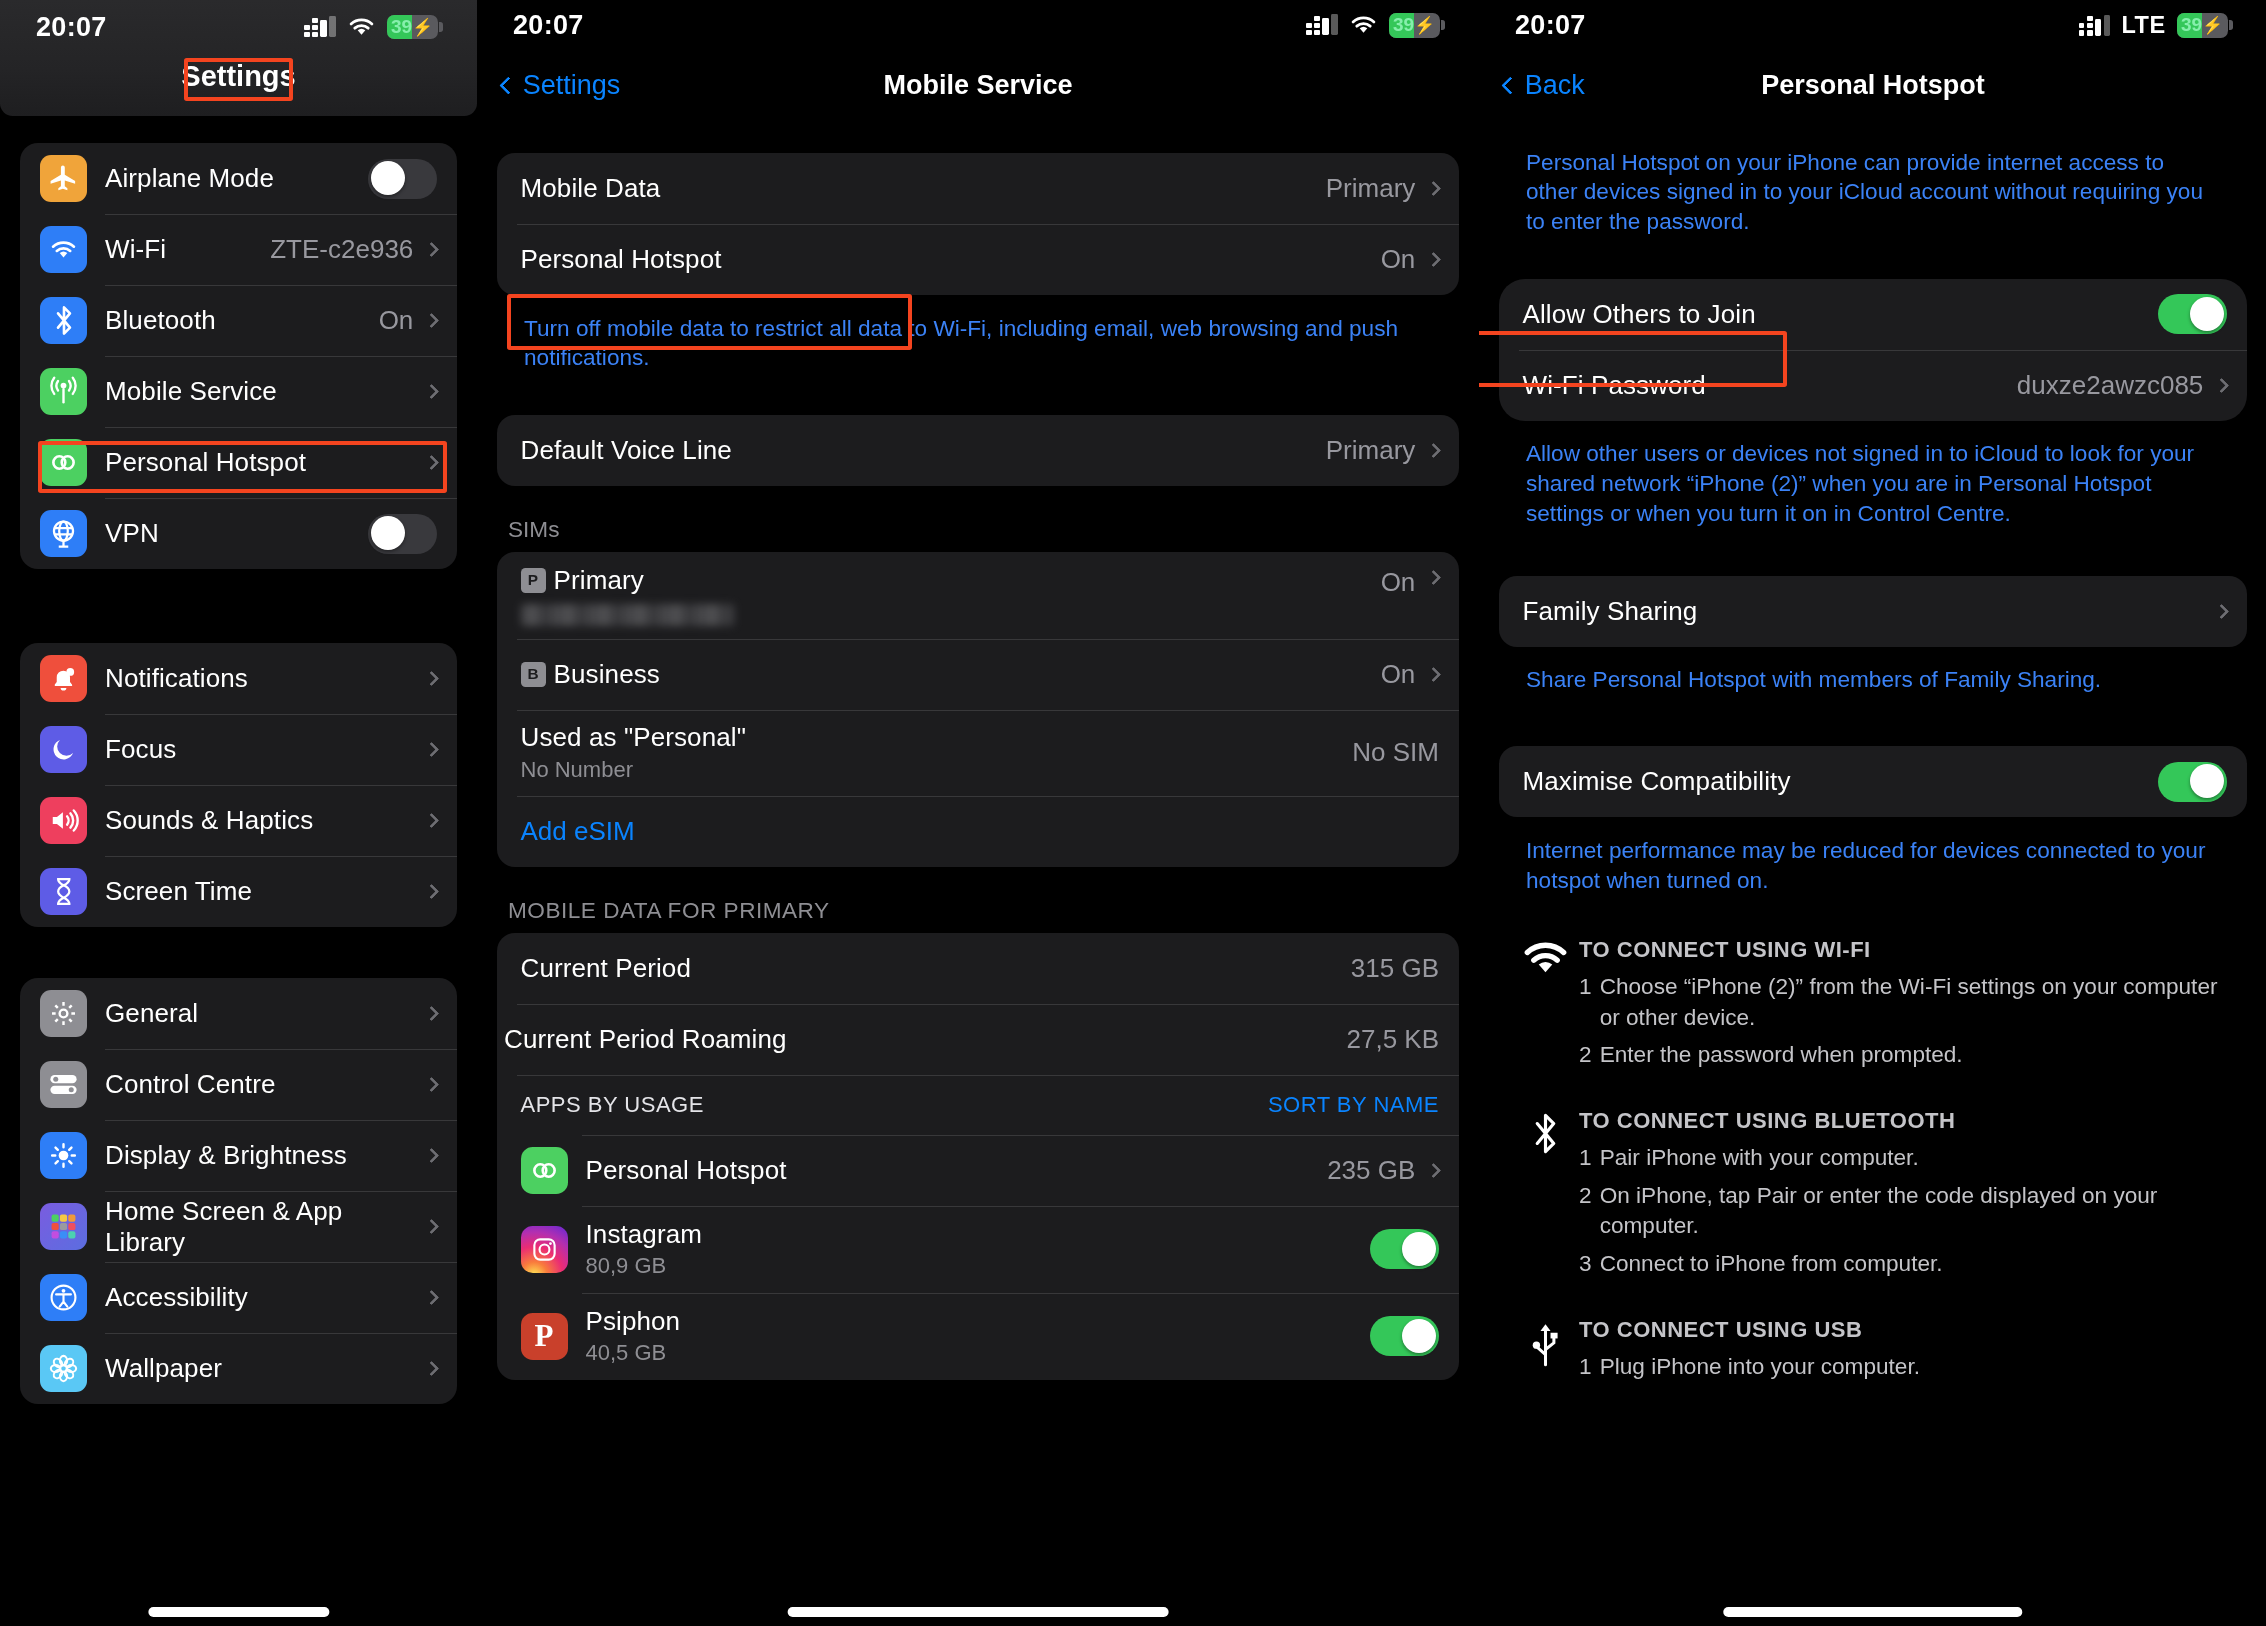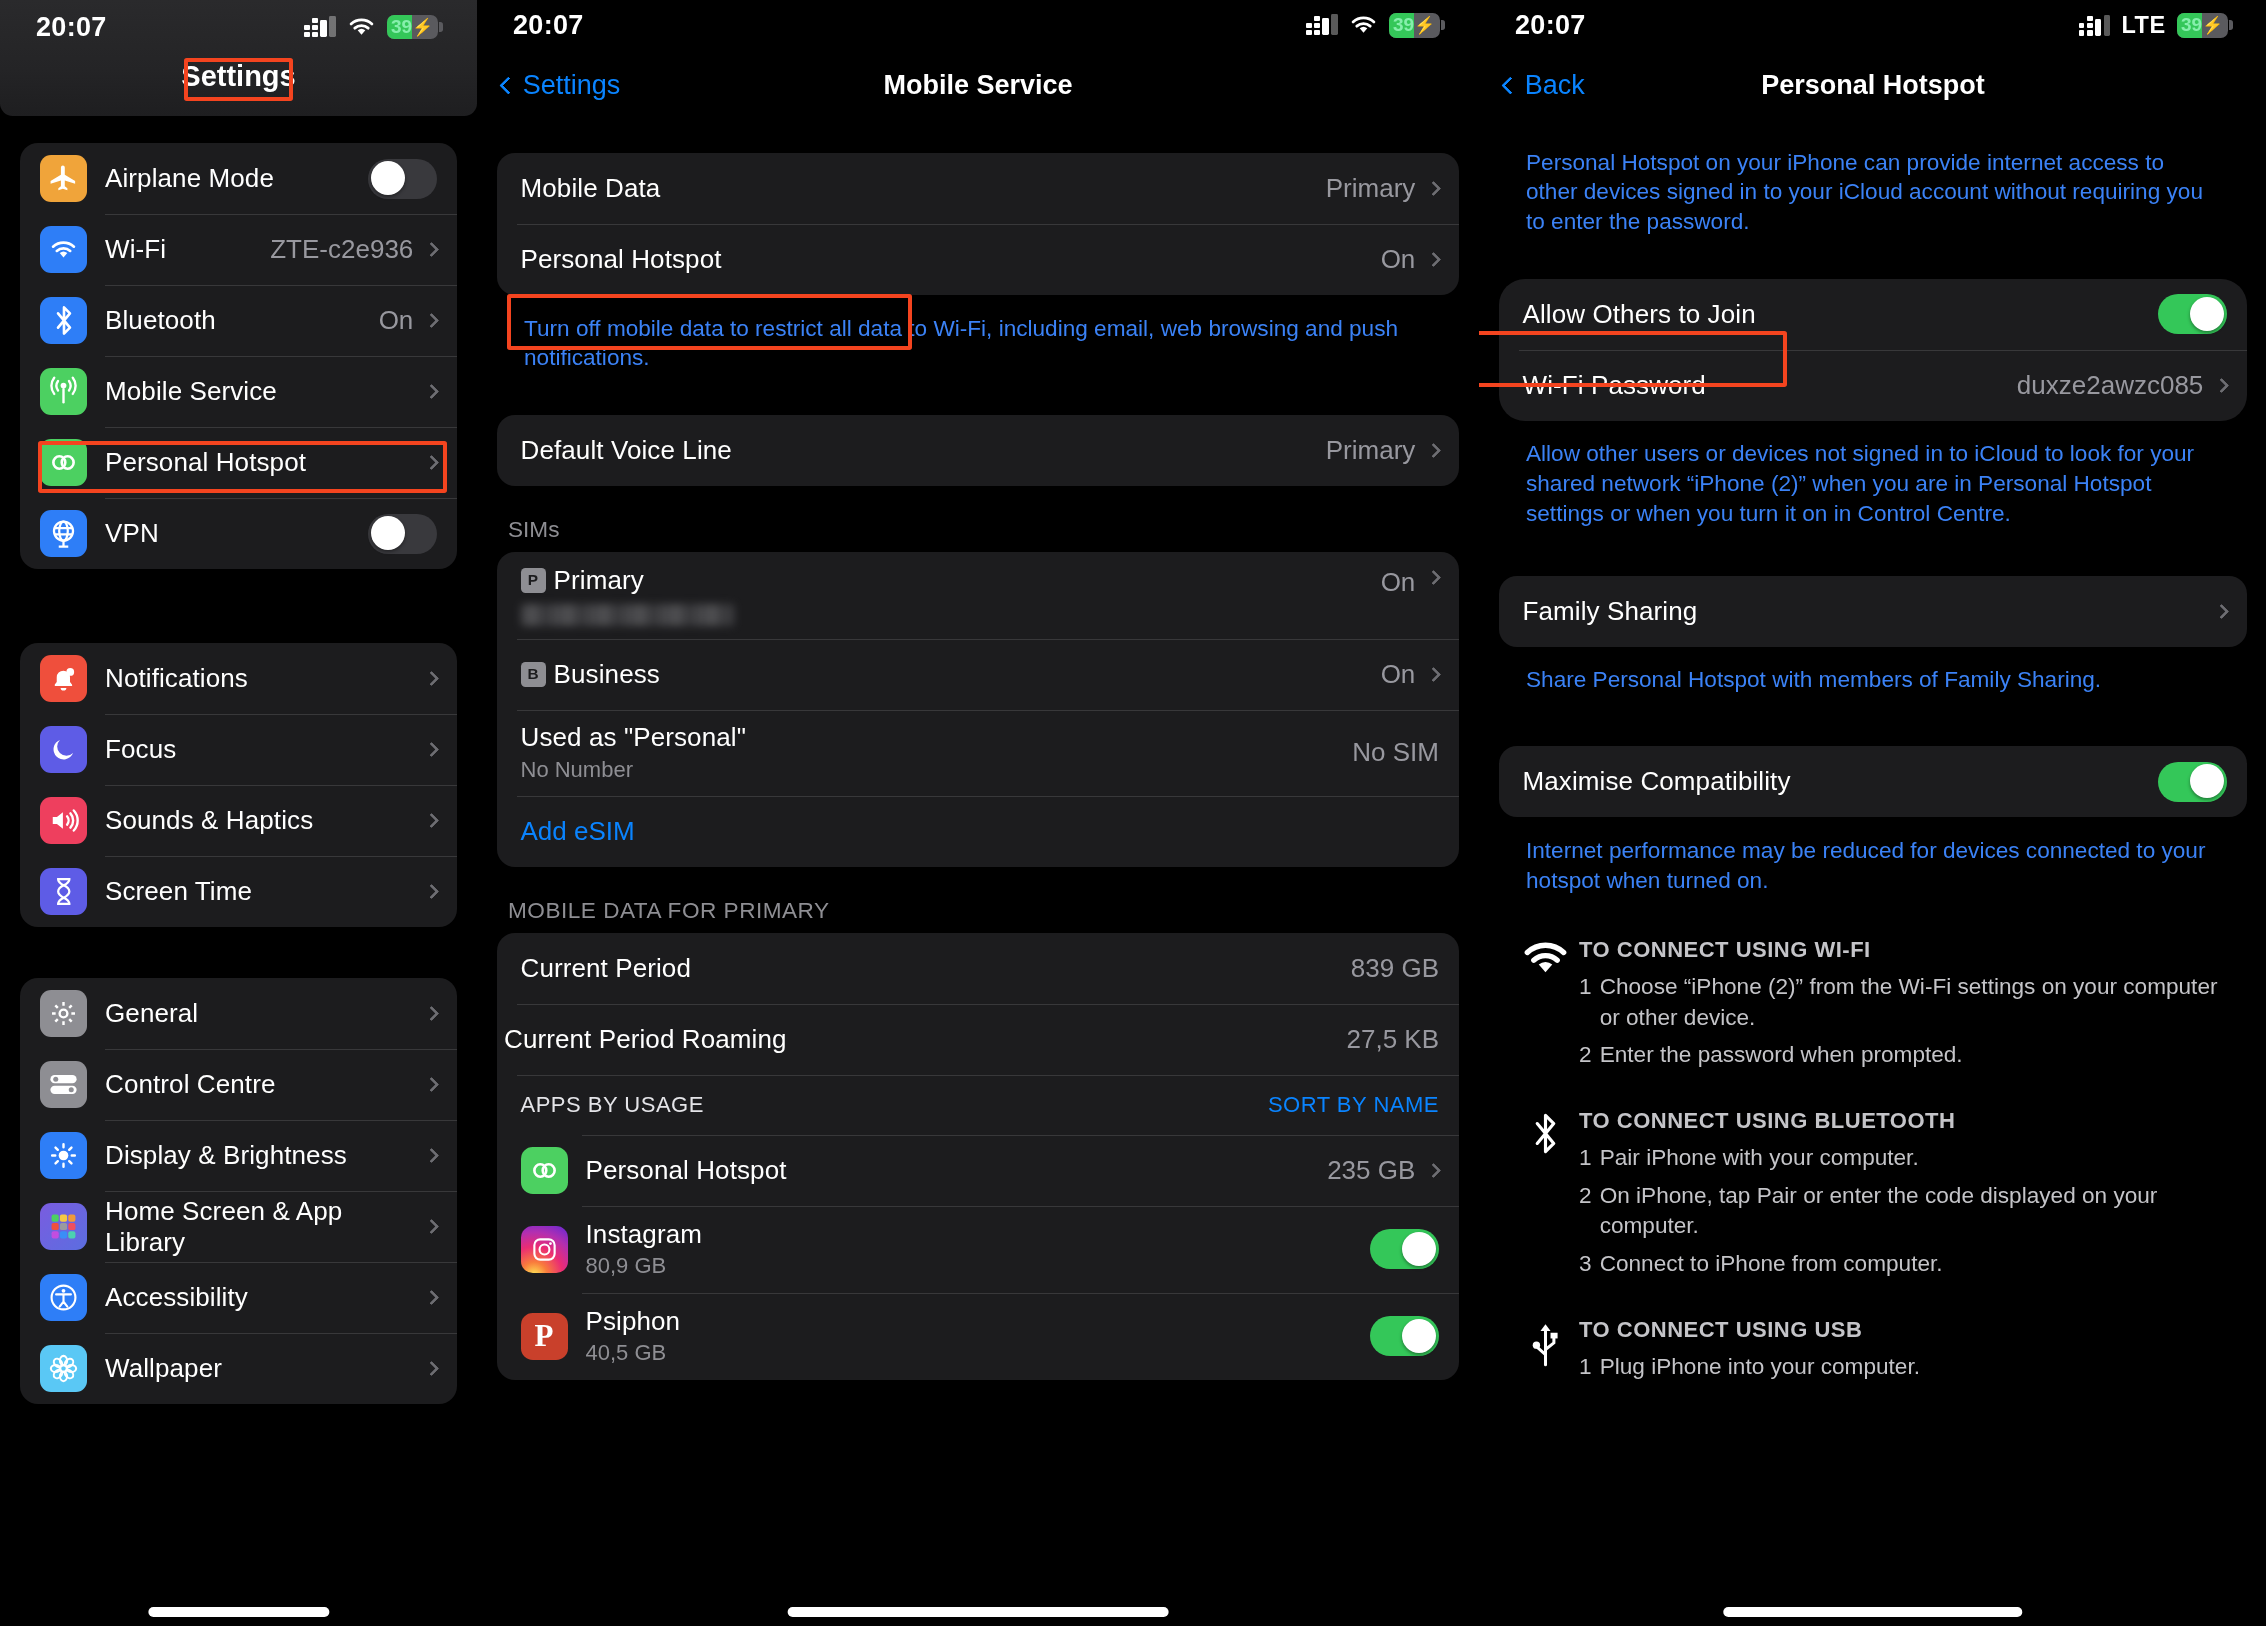--- a/index.html
+++ b/index.html
@@ -494,21 +494,21 @@
         <div class="row noicon" style="padding-left:23.5px">
           <div class="bluelink">Add eSIM</div>
         </div>
       </div>
 
       <div class="grouphdr caps">MOBILE DATA FOR PRIMARY</div>
 
       <div class="group">
         <div class="row noicon" style="padding-left:23.5px">
           <div class="rlabel">Current Period</div>
-          <div class="rvalue" style="margin-right:0">839 GB</div>
+          <div class="rvalue" style="margin-right:0">315 GB</div>
         </div>
         <div class="row noicon" style="padding-left:7px">
           <div class="rlabel">Current Period Roaming</div>
           <div class="rvalue" style="margin-right:0">27,5 KB</div>
         </div>
         <div class="row noicon" style="padding-left:23.5px; min-height:60px">
           <div class="rlabel smallcaps" style="color:#e4e4e8">APPS BY USAGE</div>
           <div class="smallcaps" style="color:#0a84ff; margin-right:0">SORT BY NAME</div>
         </div>
         <div class="row" style="padding-left:23.5px">

